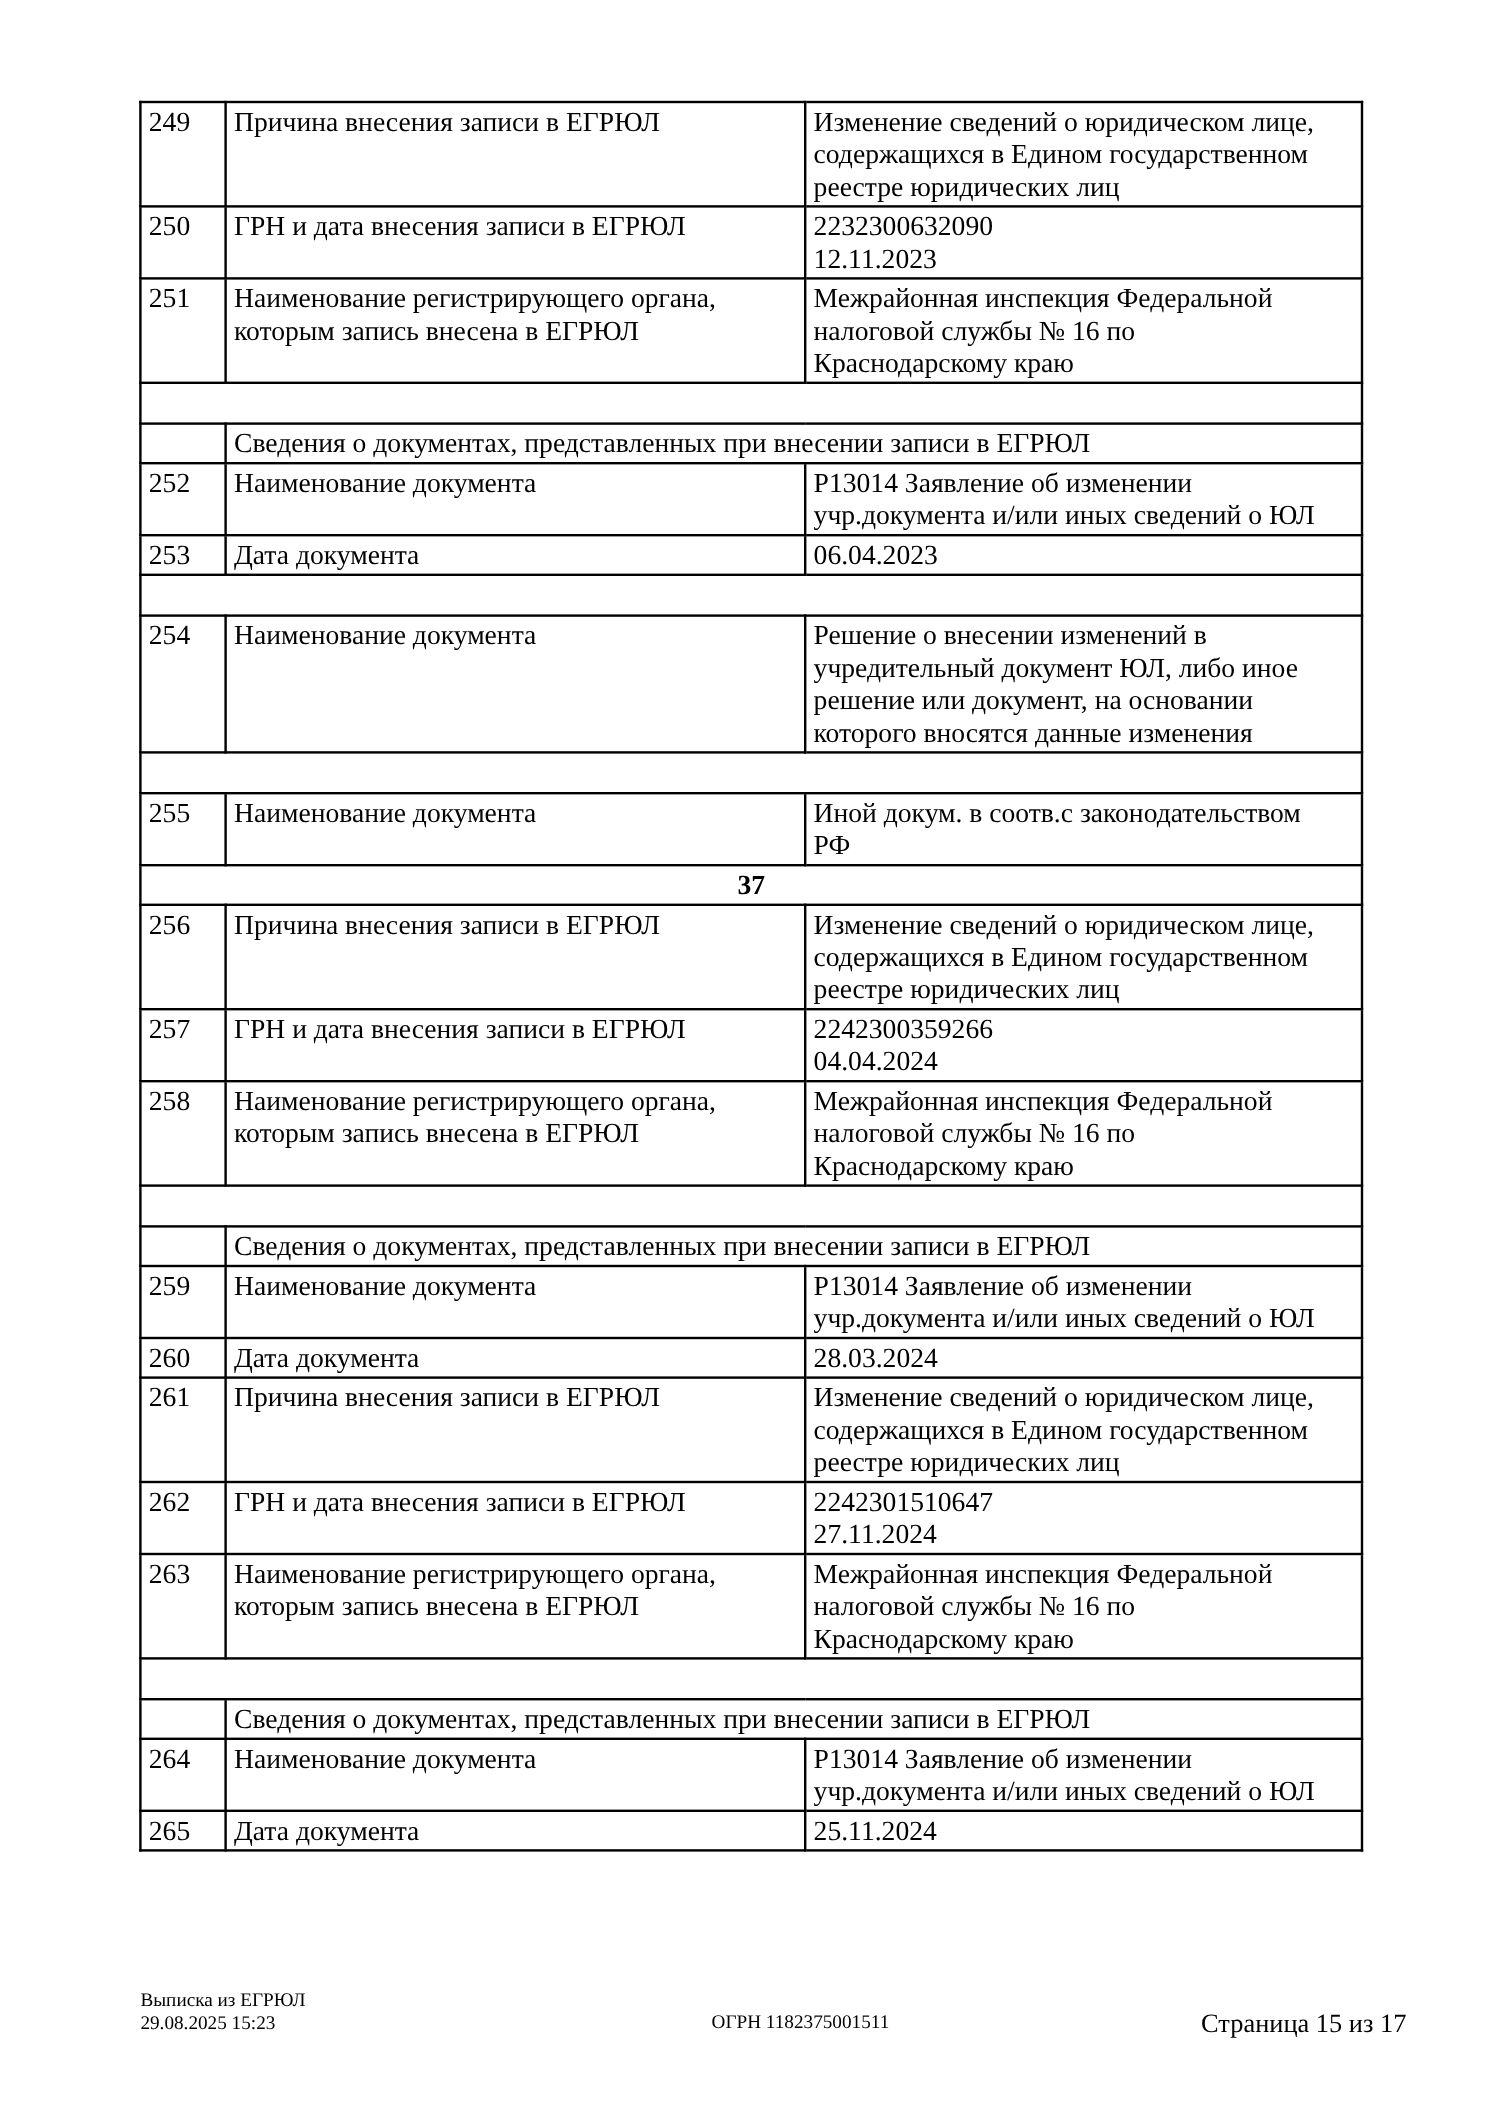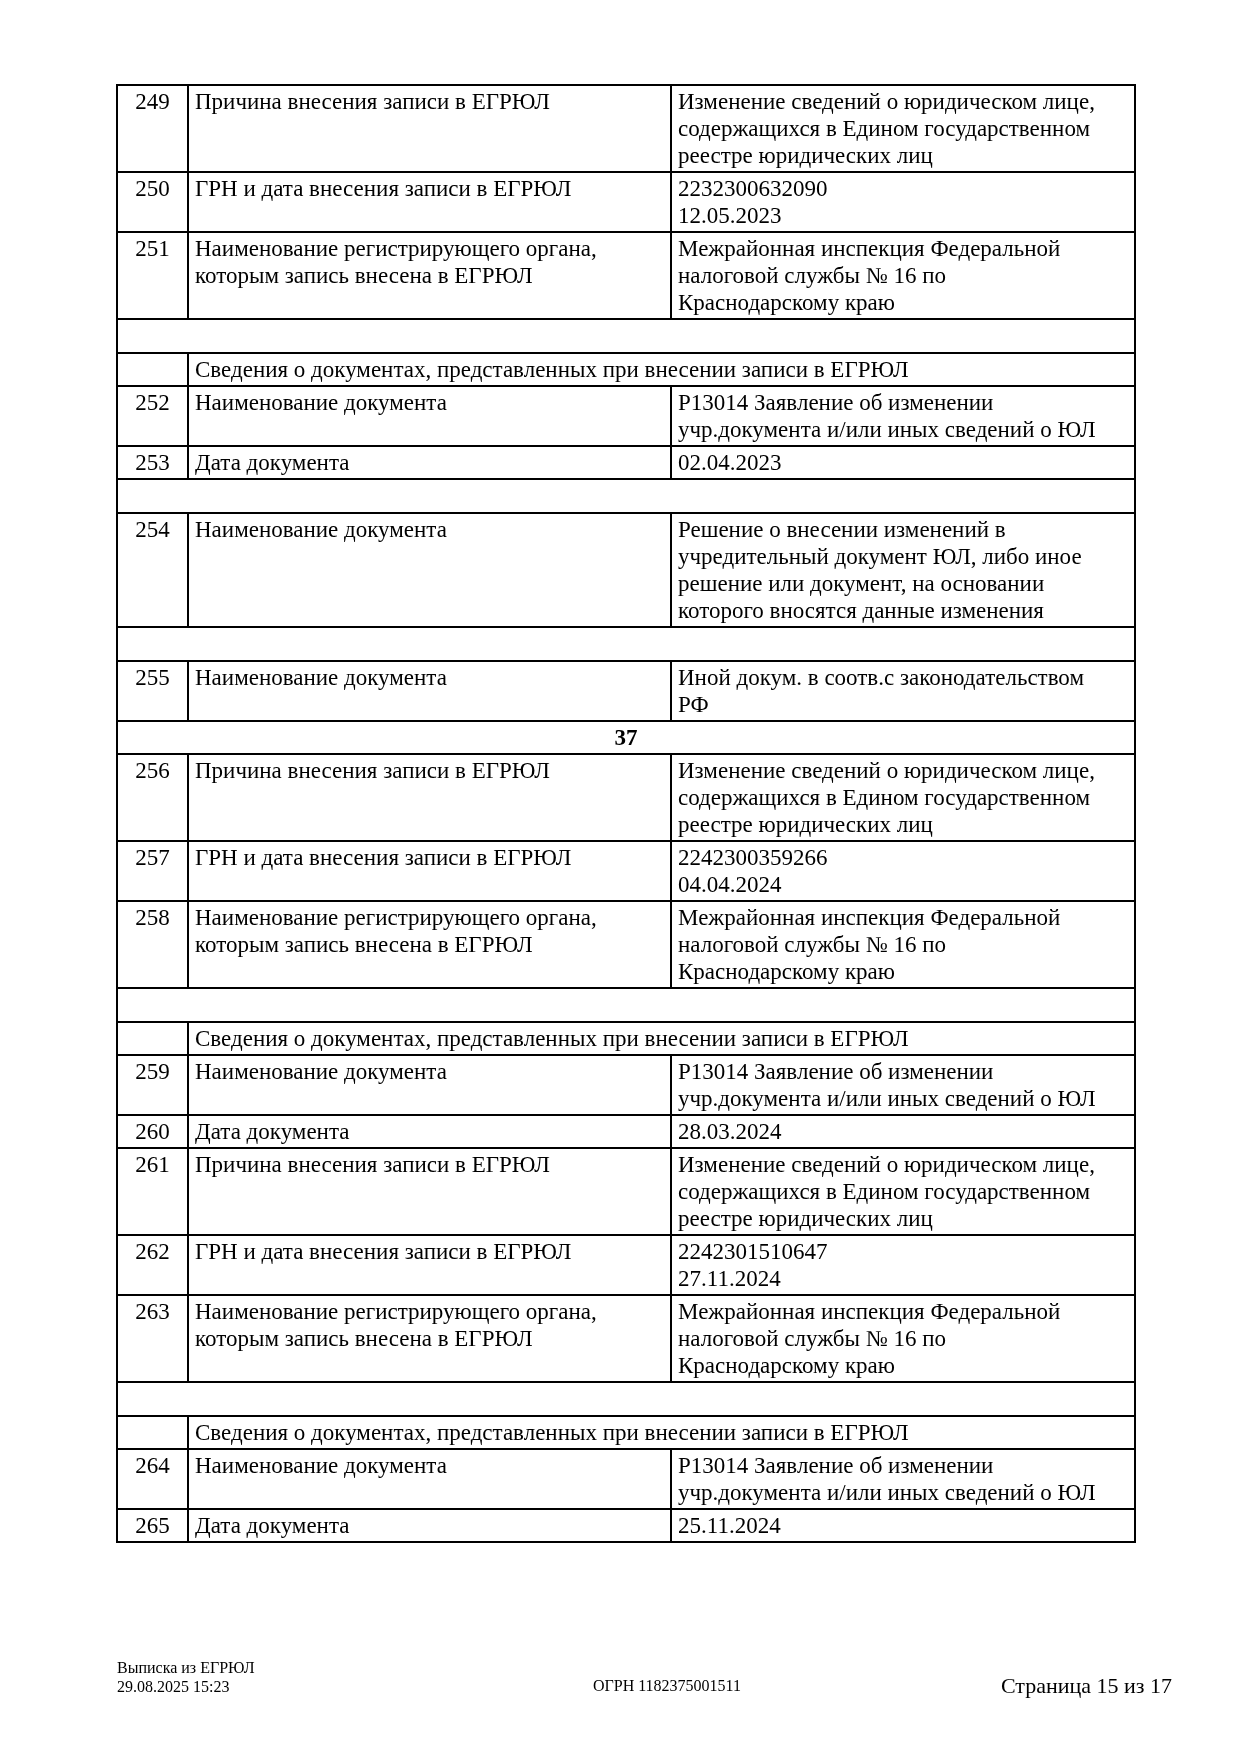--- a/index.html
+++ b/index.html
@@ -29,21 +29,21 @@
   col.c-value { width: 464px; }
   table.egrul td {
     border: 2px solid #000000;
     vertical-align: top;
     font-size: 23px;
     line-height: 27px;
     padding: 2px 6px;
     overflow: hidden;
   }
   td.num {
-    text-align: center;
+    text-align: left;
     padding-right: 10px;
   }
   td.label, td.value {
     white-space: pre-line;
   }
   td.section {
     text-align: center;
     font-weight: bold;
     padding: 3px 0;
     height: 27px;
@@ -103,21 +103,21 @@
           <td class="num">249</td>
           <td class="label">Причина внесения записи в ЕГРЮЛ</td>
           <td class="value">Изменение сведений о юридическом лице,
 содержащихся в Едином государственном
 реестре юридических лиц</td>
         </tr>
         <tr>
           <td class="num">250</td>
           <td class="label">ГРН и дата внесения записи в ЕГРЮЛ</td>
           <td class="value">2232300632090
-12.05.2023</td>
+12.11.2023</td>
         </tr>
         <tr>
           <td class="num">251</td>
           <td class="label">Наименование регистрирующего органа,
 которым запись внесена в ЕГРЮЛ</td>
           <td class="value">Межрайонная инспекция Федеральной
 налоговой службы № 16 по
 Краснодарскому краю</td>
         </tr>
         <tr>
@@ -129,21 +129,21 @@
         </tr>
         <tr>
           <td class="num">252</td>
           <td class="label">Наименование документа</td>
           <td class="value">Р13014 Заявление об изменении
 учр.документа и/или иных сведений о ЮЛ</td>
         </tr>
         <tr>
           <td class="num">253</td>
           <td class="label">Дата документа</td>
-          <td class="value">02.04.2023</td>
+          <td class="value">06.04.2023</td>
         </tr>
         <tr>
           <td colspan="3" class="spacer"></td>
         </tr>
         <tr>
           <td class="num">254</td>
           <td class="label">Наименование документа</td>
           <td class="value">Решение о внесении изменений в
 учредительный документ ЮЛ, либо иное
 решение или документ, на основании

